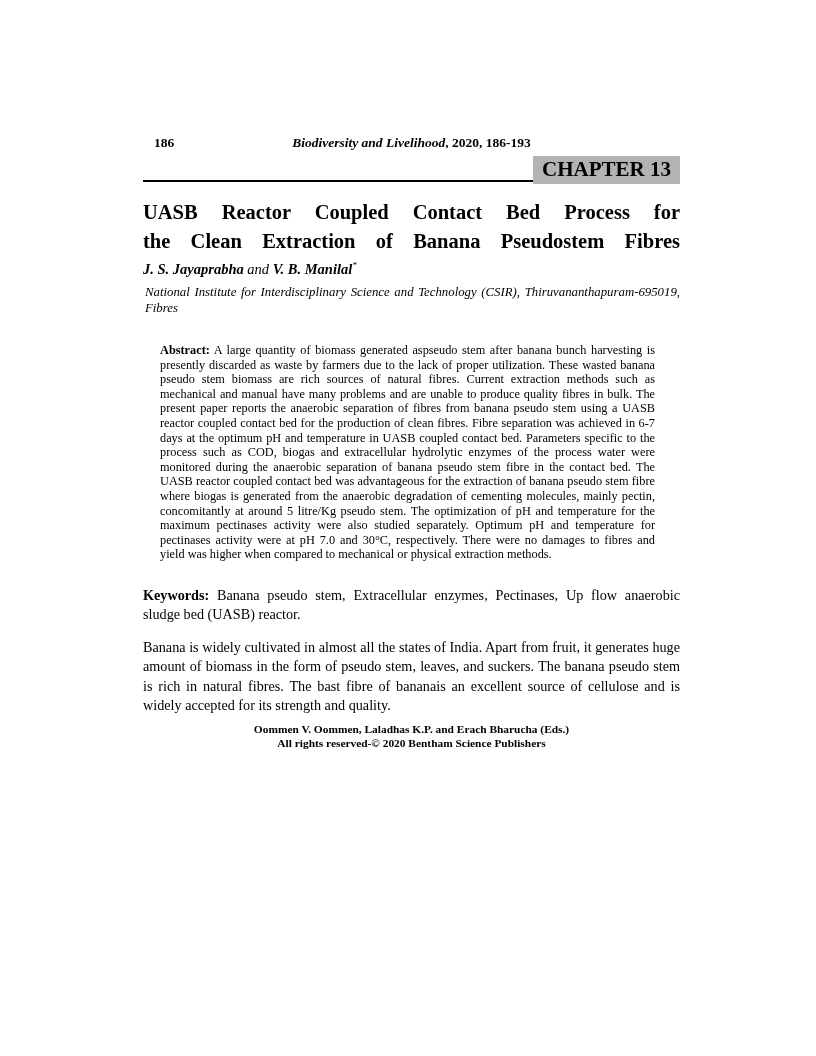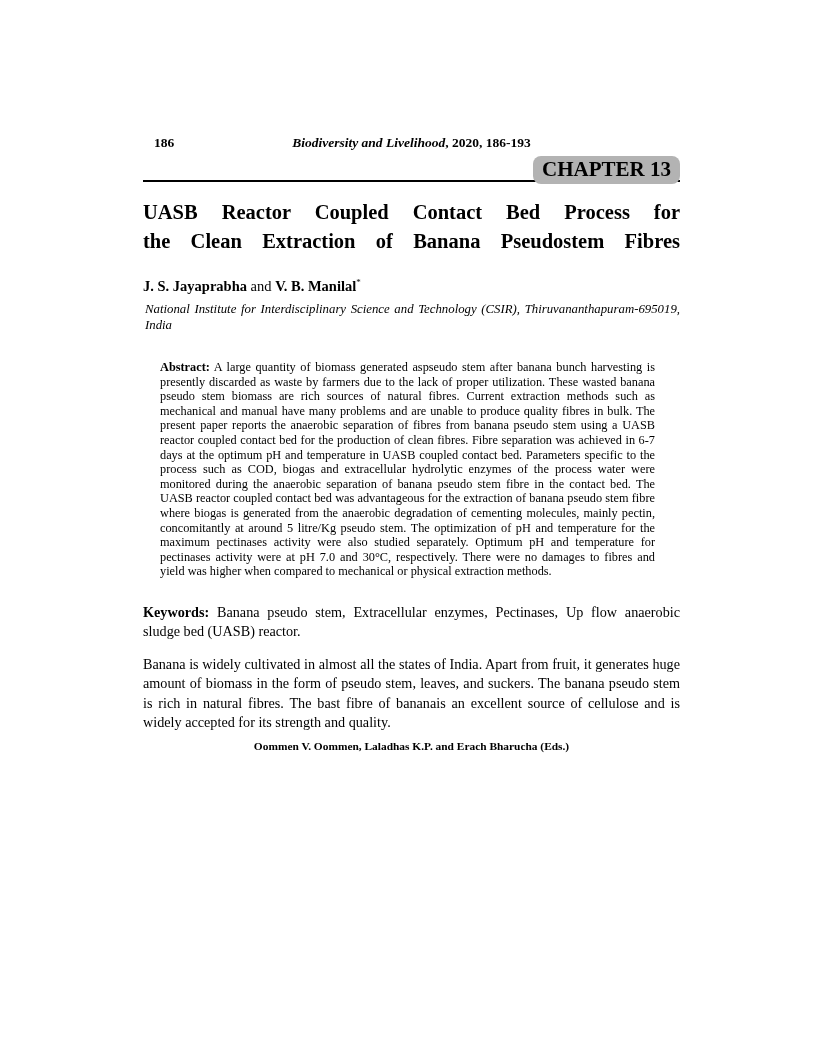--- a/index.html
+++ b/index.html
@@ -34,38 +34,38 @@
     text-align: right;
   }
   .chapter-badge {
     display: inline-block;
     background: #b3b3b3;
     font-weight: bold;
     font-size: 21px;
     line-height: 23px;
     padding: 2px 9px 3px 9px;
     margin-bottom: -5px;
-    border-radius: 8px;
   }
   
   .chapter-title {
     margin-top: 16px;
     font-size: 20.5px;
     font-weight: bold;
     line-height: 29px;
   }
   .chapter-title .tline {
     text-align: justify;
     text-align-last: justify;
   }
   
   .authors {
-    margin-top: 22px;
+    margin-top: 5px;
     font-size: 14.5px;
     line-height: 17px;
+    font-style: italic;
   }
   .authors .author-name { font-weight: bold; }
   sup.mark { font-size: 9px; vertical-align: super; line-height: 0; }
   
   .affiliation {
     margin-top: 6px;
     padding-left: 2px;
     font-style: italic;
     font-size: 12.8px;
     line-height: 16px;
@@ -133,27 +133,28 @@
     <span class="chapter-badge">CHAPTER 13</span>
   </div>
 
   <div class="chapter-title">
     <div class="tline">UASB Reactor Coupled Contact Bed Process for</div>
     <div class="tline">the Clean Extraction of Banana Pseudostem Fibres</div>
   </div>
 
   <div class="authors"><span class="author-name">J. S. Jayaprabha</span> <span>and</span> <span class="author-name">V. B. Manilal</span><sup class="mark">*</sup></div>
 
-  <div class="affiliation">National Institute for Interdisciplinary Science and Technology (CSIR), Thiruvananthapuram-695019, India</div>
+  <div class="affiliation">National Institute for Interdisciplinary Science and Technology (CSIR), Thiruvananthapuram-695019, Fibres</div>
 
   <div class="abstract"><span class="ab-label">Abstract:</span> <span>A large quantity of biomass generated aspseudo stem after banana bunch harvesting is presently discarded as waste by farmers due to the lack of proper utilization. These wasted banana pseudo stem biomass are rich sources of natural fibres. Current extraction methods such as mechanical and manual have many problems and are unable to produce quality fibres in bulk. The present paper reports the anaerobic separation of fibres from banana pseudo stem using a UASB reactor coupled contact bed for the production of clean fibres. Fibre separation was achieved in 6-7 days at the optimum pH and temperature in UASB coupled contact bed. Parameters specific to the process such as COD, biogas and extracellular hydrolytic enzymes of the process water were monitored during the anaerobic separation of banana pseudo stem fibre in the contact bed. The UASB reactor coupled contact bed was advantageous for the extraction of banana pseudo stem fibre where biogas is generated from the anaerobic degradation of cementing molecules, mainly pectin, concomitantly at around 5 litre/Kg pseudo stem. The optimization of pH and temperature for the maximum pectinases activity were also studied separately. Optimum pH and temperature for pectinases activity were at pH 7.0 and 30°C, respectively. There were no damages to fibres and yield was higher when compared to mechanical or physical extraction methods.</span></div>
 
   <div class="keywords"><span class="kw-label">Keywords:</span> <span>Banana pseudo stem, Extracellular enzymes, Pectinases, Up flow anaerobic sludge bed (UASB) reactor.</span></div>
 
 
   <div class="section-body">Banana is widely cultivated in almost all the states of India. Apart from fruit, it generates huge amount of biomass in the form of pseudo stem, leaves, and suckers. The banana pseudo stem is rich in natural fibres. The bast fibre of bananais an excellent source of cellulose and is widely accepted for its strength and quality.</div>
 
 
   <div class="publisher">
     <div>Oommen V. Oommen, Laladhas K.P. and Erach Bharucha (Eds.)</div>
+    <div>All rights reserved-© 2020 Bentham Science Publishers</div>
   </div>
 
 </div>
 
 </body></html>

